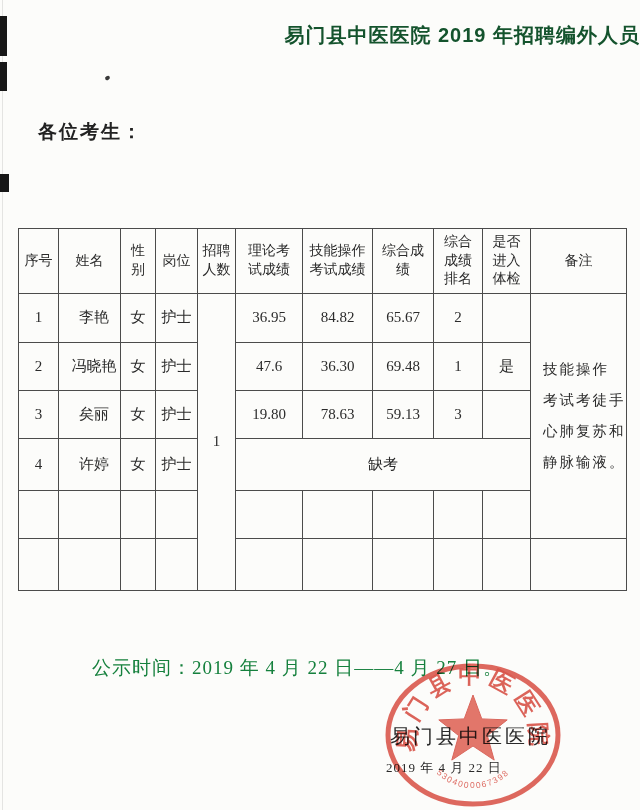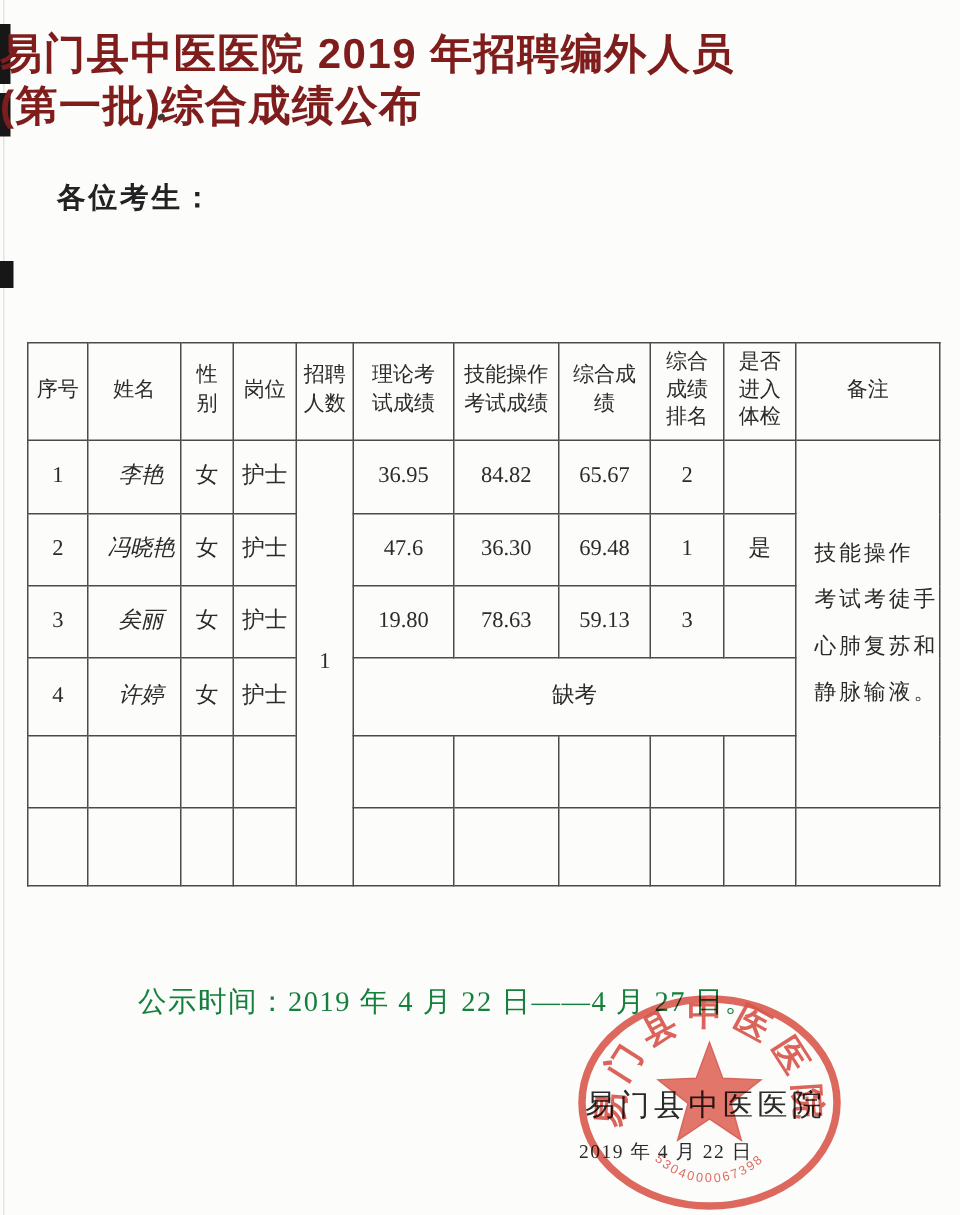--- a/index.html
+++ b/index.html
@@ -3,24 +3,24 @@
 <meta charset="utf-8">
 <style>
   html,body { margin:0; padding:0; }
   .page {
     position:relative; width:640px; height:810px;
     background:#fcfcfa; overflow:hidden;
     font-family:"Liberation Serif","DejaVu Serif",serif;
     color:#262626;
   }
   .doc-title {
-    position:absolute; top:18px; left:0; right:0; text-align:left;
+    position:absolute; top:18px; left:0; right:0; text-align:right;
     font-family:"Liberation Sans","DejaVu Sans",sans-serif;
-    font-weight:bold; font-size:28px; line-height:35px;
-    letter-spacing:1px; color:#7f1d1d;
+    font-weight:bold; font-size:20px; line-height:35px;
+    letter-spacing:1px; color:#14532d;
   }
   .salutation {
     position:absolute; top:119px; left:38px;
     font-size:19px; font-weight:bold; letter-spacing:2px; color:#222;
   }
   .body-par {
     position:absolute; top:147px; left:22px; width:601px;
     font-size:19px; line-height:41px; text-indent:42px;
     letter-spacing:2px; color:#2a2a2a; text-align:justify;
   }
@@ -29,21 +29,21 @@
     border-collapse:collapse; table-layout:fixed;
   }
   .score-table th, .score-table td {
     border:1px solid #4b4b4b; padding:0;
     text-align:center; vertical-align:middle;
     white-space:pre-line; line-height:1.3;
     font-weight:normal; font-size:15px; color:#2b2b2b;
     overflow:hidden;
   }
   .score-table th { font-size:14px; line-height:1.35; }
-  .cell-name { text-align:right; padding-left:9px !important;font-style:italic; }
+  .cell-name { text-align:right; padding-left:9px !important; }
   .cell-remark {
     text-align:left !important; padding-left:12px !important;
     font-size:14.5px !important; line-height:31px !important;
     letter-spacing:2px;
   }
   .note-line {
     position:absolute; top:601px; left:74px;
     font-size:14.5px; letter-spacing:0.5px; color:#333;
   }
   .publicity-line {
@@ -72,21 +72,20 @@
 <div class="page">
 
   <div class="edge-line"></div>
   <div class="scan-mark mark-1"></div>
   <div class="scan-mark mark-2"></div>
   <div class="scan-mark mark-3"></div>
   <div class="title-dot"></div>
 
   <div class="doc-title">
     <div>易门县中医医院 2019 年招聘编外人员</div>
-    <div>(第一批)综合成绩公布</div>
   </div>
 
   <div class="salutation">各位考生：</div>
 
 
   <table class="score-table">
     <colgroup>
       <col style="width:40px">
         <col style="width:62px">
         <col style="width:35px">

